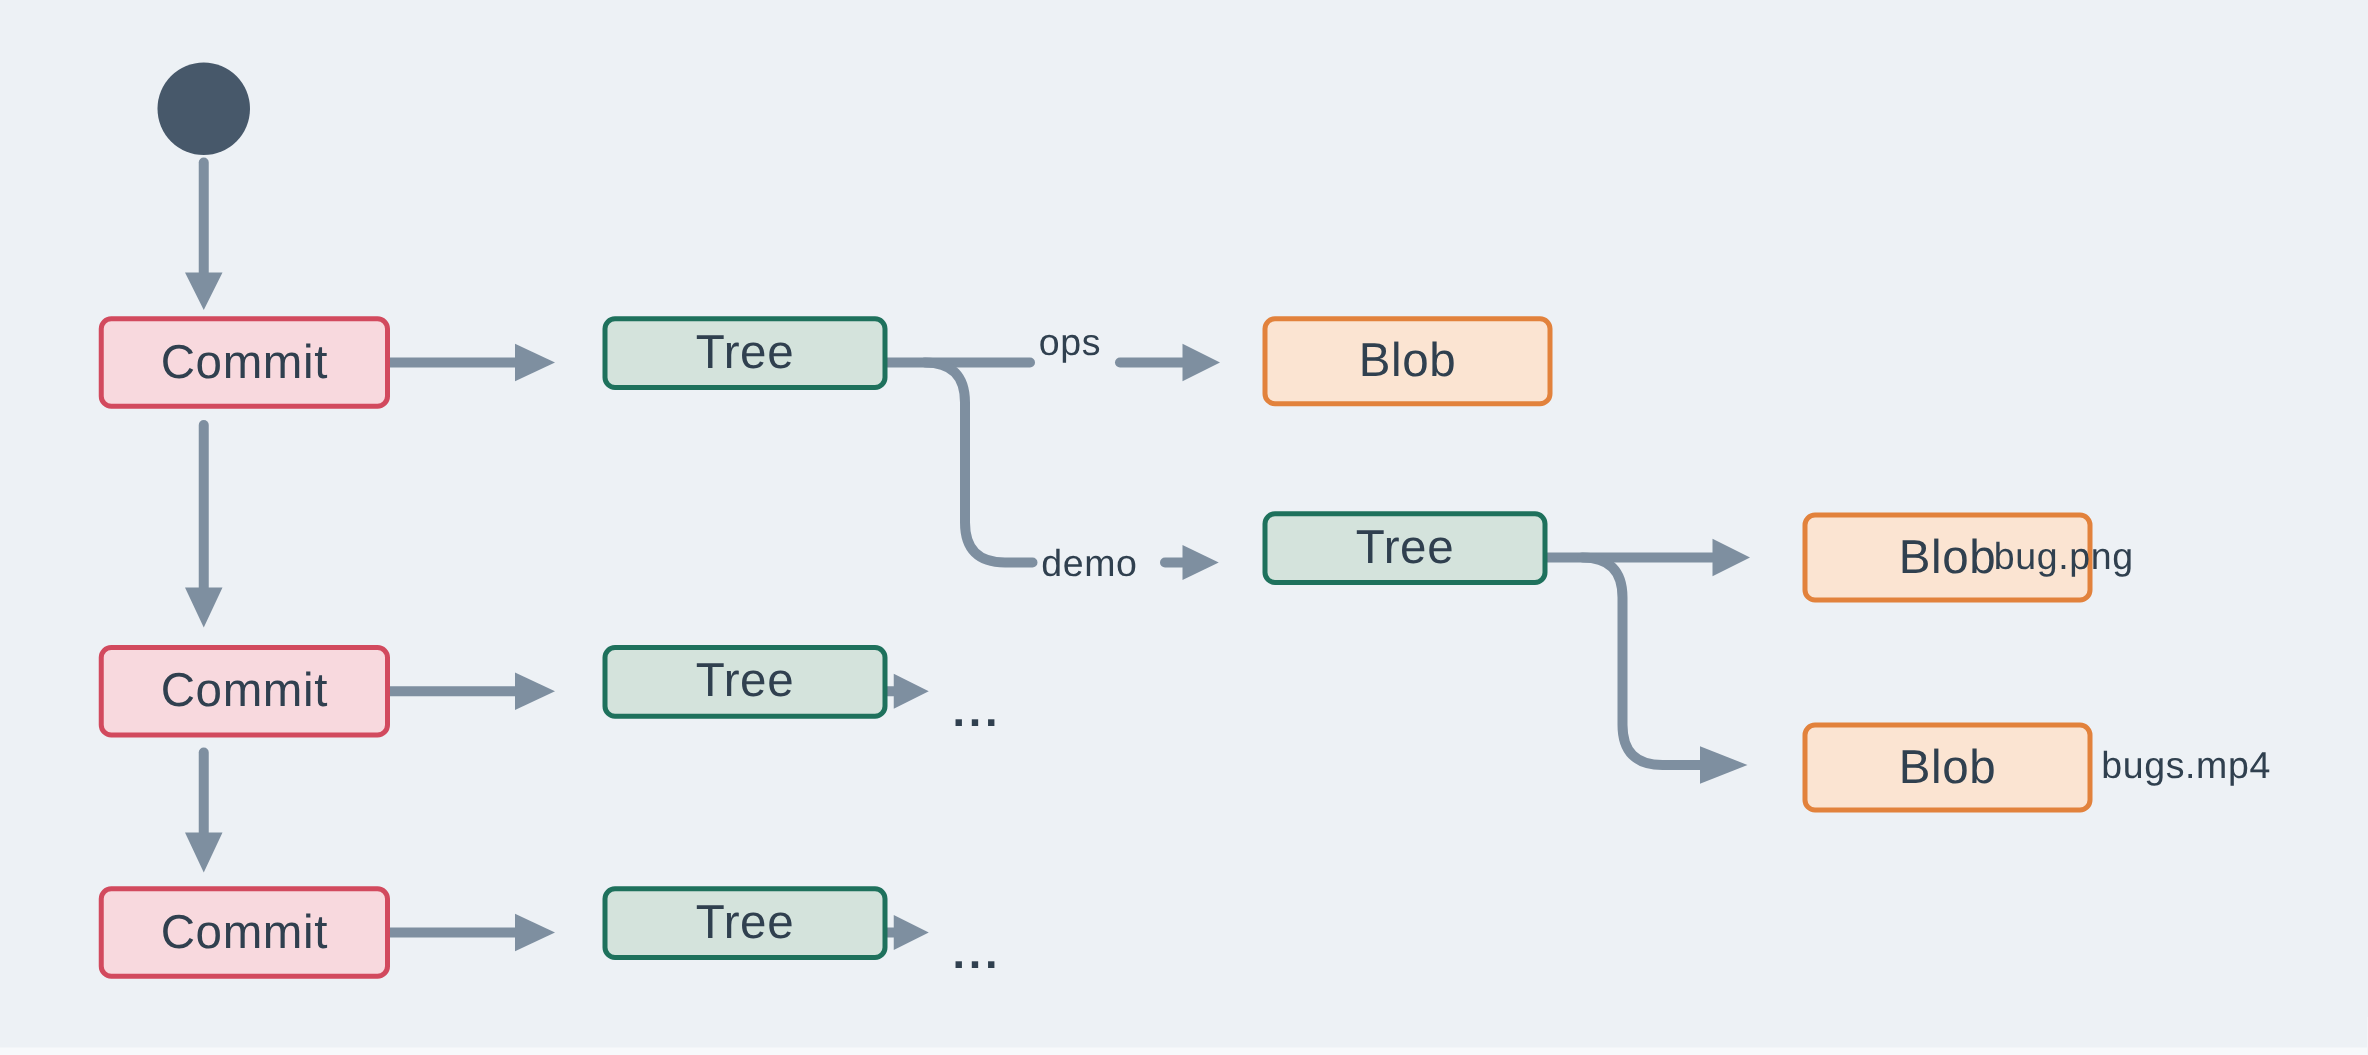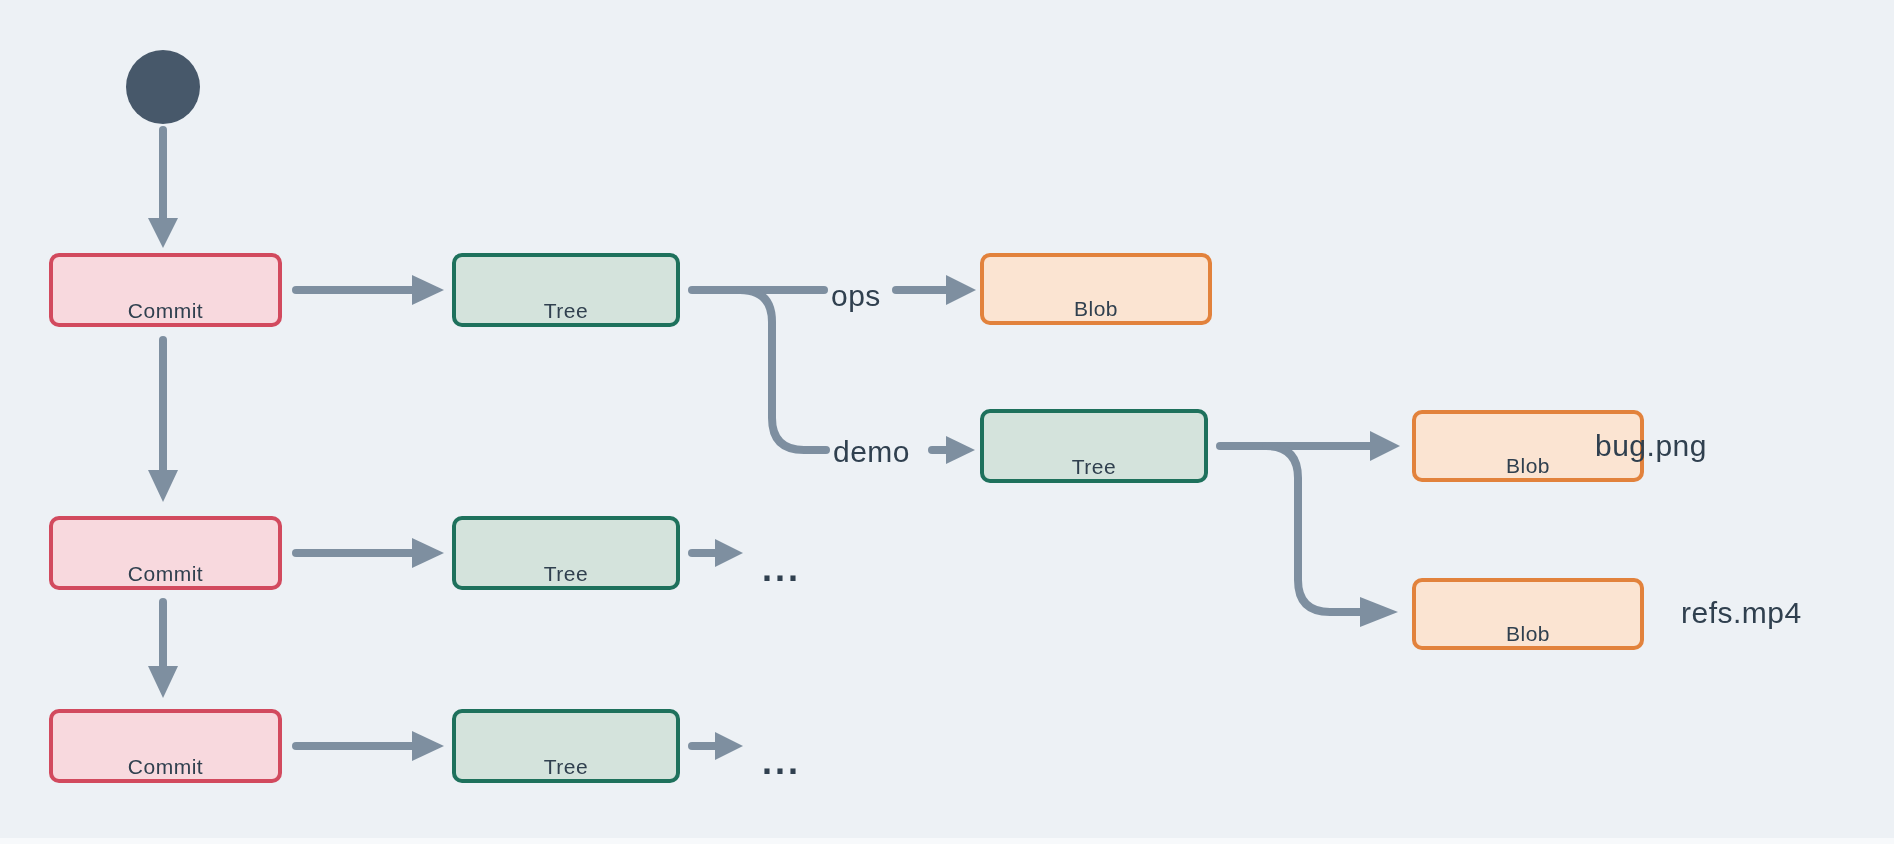--- a/index.html
+++ b/index.html
@@ -26,29 +26,30 @@
   svg.edges .edge{
     fill:none;
     stroke:var(--connector);
     stroke-width:8;
     stroke-linecap:round;
     stroke-linejoin:round;
   }
   svg.edges .head{fill:var(--connector);stroke:none;}
   .node{
     position:absolute;z-index:2;
-    display:flex;align-items:flex-end;justify-content:center;
+    display:flex;align-items:center;justify-content:center;
     box-sizing:border-box;
     border-radius:10px;
-    font-size:21px;
+    font-size:38px;
     color:var(--text);
     letter-spacing:.5px;
+    margin-left:30px;
   }
   .node.commit{width:233px;height:74px;background:var(--commit-fill);border:4px solid var(--commit-border);}
-  .node.tree{width:228px;height:74px;background:var(--tree-fill);border:4px solid var(--tree-border);}
+  .node.tree{width:228px;height:59px;background:var(--tree-fill);border:4px solid var(--tree-border);}
   .node.blob{width:232px;height:72px;background:var(--blob-fill);border:4px solid var(--blob-border);}
   .ref-circle{
     position:absolute;z-index:2;
     left:126px;top:50px;width:74px;height:74px;
     border-radius:50%;
     background:var(--ref-node);
   }
   .lbl{
     position:absolute;z-index:2;
     font-size:30px;color:var(--text);
@@ -115,37 +116,37 @@
   </svg>
 
   <div class="ref-circle"></div>
 
   <div class="node commit" style="left:49px;top:253px">
     <span>Commit</span>
   </div>
   <div class="node tree" style="left:452px;top:253px">
     <span>Tree</span>
   </div>
-  <div class="lbl" style="left:831px;top:280px">ops</div>
+  <div class="lbl" style="left:831px;top:259px">ops</div>
   <div class="node blob" style="left:980px;top:253px">
     <span>Blob</span>
   </div>
 
   <div class="lbl" style="left:833px;top:436px">demo</div>
   <div class="node tree" style="left:980px;top:409px">
     <span>Tree</span>
   </div>
   <div class="node blob" style="left:1412px;top:410px">
     <span>Blob</span>
   </div>
   <div class="lbl" style="left:1595px;top:430px">bug.png</div>
   <div class="node blob" style="left:1412px;top:578px">
     <span>Blob</span>
   </div>
-  <div class="lbl" style="left:1681px;top:597px">refs.mp4</div>
+  <div class="lbl" style="left:1681px;top:597px">bugs.mp4</div>
 
   <div class="node commit" style="left:49px;top:516px">
     <span>Commit</span>
   </div>
   <div class="node tree" style="left:452px;top:516px">
     <span>Tree</span>
   </div>
   <div class="ellipsis" style="left:762px;top:551px">...</div>
 
   <div class="node commit" style="left:49px;top:709px">

